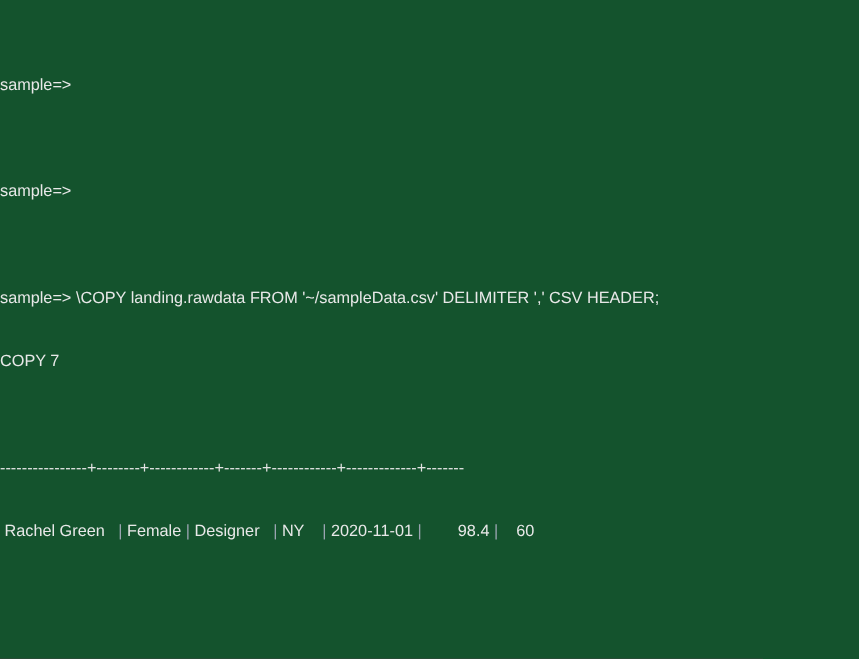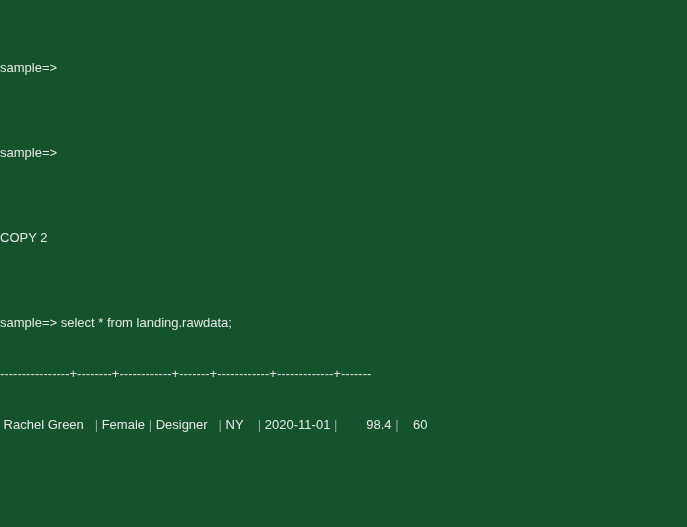--- a/index.html
+++ b/index.html
@@ -44,24 +44,24 @@
 <div id="terminal">
   <div id="screen">
 
     
     <div class="line txt">sample=&gt;</div>
 
     
     <div class="line txt">sample=&gt;</div>
 
     
-    <div class="line txt">COPY 2</div>
+    <div class="line txt">sample=&gt; \COPY landing.rawdata FROM '~/sampleData.csv' DELIMITER ',' CSV HEADER;</div>
+    <div class="line txt">COPY 7</div>
 
     
-    <div class="line txt">sample=&gt; select * from landing.rawdata;</div>
     <div class="line"><span class="rule">-</span><span class="rule">-</span><span class="rule">-</span><span class="rule">-</span><span class="rule">-</span><span class="rule">-</span><span class="rule">-</span><span class="rule">-</span><span class="rule">-</span><span class="rule">-</span><span class="rule">-</span><span class="rule">-</span><span class="rule">-</span><span class="rule">-</span><span class="rule">-</span><span class="rule">-</span><span class="rule">+</span><span class="rule">-</span><span class="rule">-</span><span class="rule">-</span><span class="rule">-</span><span class="rule">-</span><span class="rule">-</span><span class="rule">-</span><span class="rule">-</span><span class="rule">+</span><span class="rule">-</span><span class="rule">-</span><span class="rule">-</span><span class="rule">-</span><span class="rule">-</span><span class="rule">-</span><span class="rule">-</span><span class="rule">-</span><span class="rule">-</span><span class="rule">-</span><span class="rule">-</span><span class="rule">-</span><span class="rule">+</span><span class="rule">-</span><span class="rule">-</span><span class="rule">-</span><span class="rule">-</span><span class="rule">-</span><span class="rule">-</span><span class="rule">-</span><span class="rule">+</span><span class="rule">-</span><span class="rule">-</span><span class="rule">-</span><span class="rule">-</span><span class="rule">-</span><span class="rule">-</span><span class="rule">-</span><span class="rule">-</span><span class="rule">-</span><span class="rule">-</span><span class="rule">-</span><span class="rule">-</span><span class="rule">+</span><span class="rule">-</span><span class="rule">-</span><span class="rule">-</span><span class="rule">-</span><span class="rule">-</span><span class="rule">-</span><span class="rule">-</span><span class="rule">-</span><span class="rule">-</span><span class="rule">-</span><span class="rule">-</span><span class="rule">-</span><span class="rule">-</span><span class="rule">+</span><span class="rule">-</span><span class="rule">-</span><span class="rule">-</span><span class="rule">-</span><span class="rule">-</span><span class="rule">-</span><span class="rule">-</span></div>
     <div class="line"> Rachel Green   <span class="barlt">|</span> Female <span class="barlt">|</span> Designer   <span class="barlt">|</span> NY    <span class="barlt">|</span> 2020<span class="rule">-</span>11<span class="rule">-</span>01 <span class="barlt">|</span>        98.4 <span class="barlt">|</span>    60</div>
     
     
     
     
     
 
     
 

